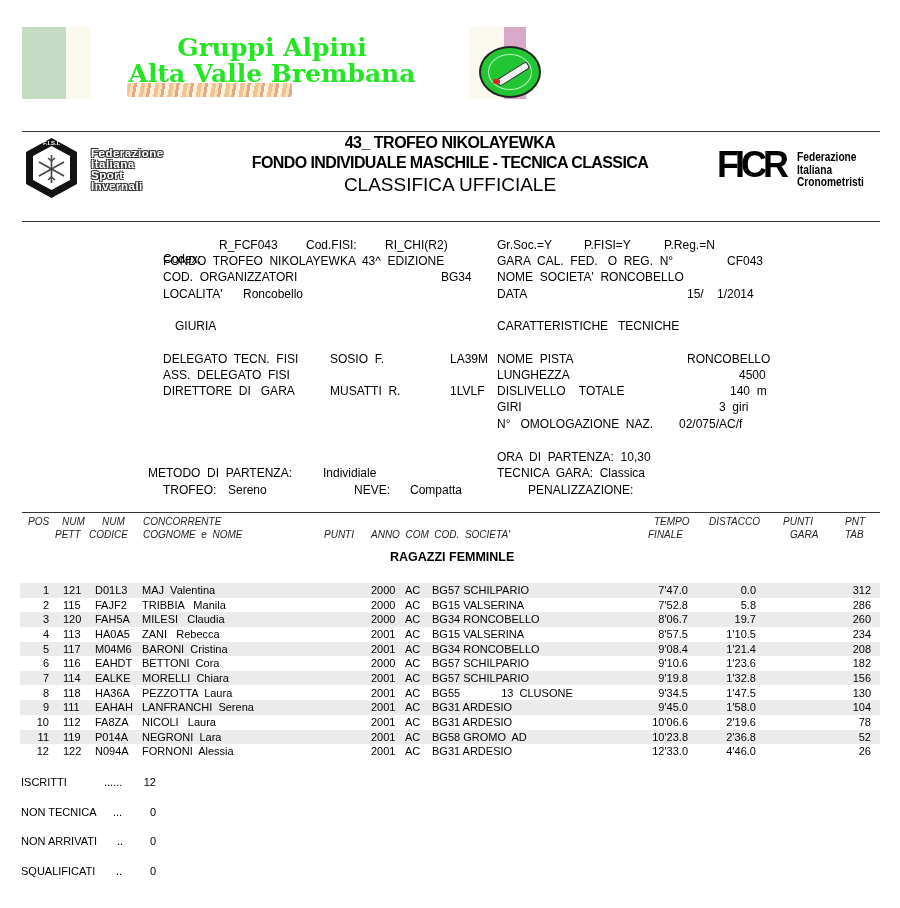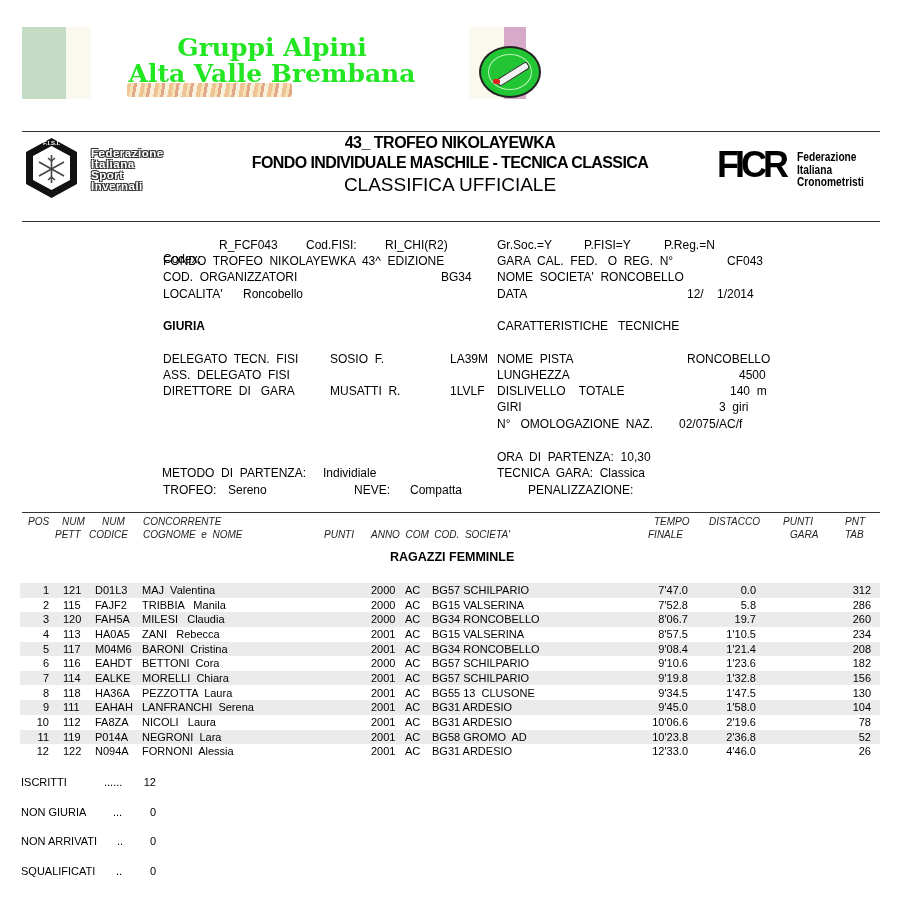--- a/index.html
+++ b/index.html
@@ -123,45 +123,45 @@
 <div class="info">
   <span class="abs" style="left:163px; top:251px;">Codex:</span>
   <span class="abs" style="left:219px; top:237px;">R_FCF043</span>
   <span class="abs" style="left:306px; top:237px;">Cod.FISI:</span>
   <span class="abs" style="left:385px; top:237px;">RI_CHI(R2)</span>
   <span class="abs" style="left:163px; top:253px;">FONDO  TROFEO  NIKOLAYEWKA  43^  EDIZIONE</span>
   <span class="abs" style="left:163px; top:269px;">COD.  ORGANIZZATORI</span>
   <span class="abs" style="left:441px; top:269px;">BG34</span>
   <span class="abs" style="left:163px; top:286px;">LOCALITA'</span>
   <span class="abs" style="left:243px; top:286px;">Roncobello</span>
-  <span class="abs" style="left:163px; top:318px;font-weight:bold;">GIURIA</span>
+  <span class="abs" style="left:175px; top:318px;">GIURIA</span>
   <span class="abs" style="left:163px; top:351px;">DELEGATO  TECN.  FISI</span>
   <span class="abs" style="left:330px; top:351px;">SOSIO  F.</span>
   <span class="abs" style="left:450px; top:351px;">LA39M</span>
   <span class="abs" style="left:163px; top:367px;">ASS.  DELEGATO  FISI</span>
   <span class="abs" style="left:163px; top:383px;">DIRETTORE  DI   GARA</span>
   <span class="abs" style="left:330px; top:383px;">MUSATTI  R.</span>
   <span class="abs" style="left:450px; top:383px;">1LVLF</span>
-  <span class="abs" style="left:162px; top:465px;">METODO  DI  PARTENZA:</span>
+  <span class="abs" style="left:148px; top:465px;">METODO  DI  PARTENZA:</span>
   <span class="abs" style="left:323px; top:465px;">Individiale</span>
   <span class="abs" style="left:163px; top:482px;">TROFEO:</span>
   <span class="abs" style="left:228px; top:482px;">Sereno</span>
   <span class="abs" style="left:354px; top:482px;">NEVE:</span>
   <span class="abs" style="left:410px; top:482px;">Compatta</span>
 </div>
 
 <div class="info">
   <span class="abs" style="left:497px; top:237px;">Gr.Soc.=Y</span>
   <span class="abs" style="left:584px; top:237px;">P.FISI=Y</span>
   <span class="abs" style="left:664px; top:237px;">P.Reg.=N</span>
   <span class="abs" style="left:497px; top:253px;">GARA  CAL.  FED.   O  REG.  N°</span>
   <span class="abs" style="left:727px; top:253px;">CF043</span>
   <span class="abs" style="left:497px; top:269px;">NOME  SOCIETA'  RONCOBELLO</span>
   <span class="abs" style="left:497px; top:286px;">DATA</span>
-  <span class="abs" style="left:687px; top:286px;">12/    1/2014</span>
+  <span class="abs" style="left:687px; top:286px;">15/    1/2014</span>
   <span class="abs" style="left:497px; top:318px;">CARATTERISTICHE   TECNICHE</span>
   <span class="abs" style="left:497px; top:351px;">NOME  PISTA</span>
   <span class="abs" style="left:687px; top:351px;">RONCOBELLO</span>
   <span class="abs" style="left:497px; top:367px;">LUNGHEZZA</span>
   <span class="abs" style="left:739px; top:367px;">4500</span>
   <span class="abs" style="left:497px; top:383px;">DISLIVELLO    TOTALE</span>
   <span class="abs" style="left:730px; top:383px;">140  m</span>
   <span class="abs" style="left:497px; top:399px;">GIRI</span>
   <span class="abs" style="left:719px; top:399px;">3  giri</span>
   <span class="abs" style="left:497px; top:416px;">N°   OMOLOGAZIONE  NAZ.</span>
@@ -278,21 +278,21 @@
       <span class="c-dist">1'32.8</span>
       <span class="c-pnt">156</span>
     </div>
     <div class="row" style="top: 685.55px;">
       <span class="c-pos">8</span>
       <span class="c-pett">118</span>
       <span class="c-cod">HA36A</span>
       <span class="c-name">PEZZOTTA  Laura</span>
       <span class="c-anno">2001</span>
       <span class="c-com">AC</span>
-      <span class="c-soc"><span style="position: static;">BG55</span> <span style="position: static;">13  CLUSONE</span></span>
+      <span class="c-soc"><span style="position: static;">BG55</span> <span style="position: static; margin-left: 38px;">13  CLUSONE</span></span>
       <span class="c-tempo">9'34.5</span>
       <span class="c-dist">1'47.5</span>
       <span class="c-pnt">130</span>
     </div>
     <div class="row shade" style="top: 700.2px;">
       <span class="c-pos">9</span>
       <span class="c-pett">111</span>
       <span class="c-cod">EAHAH</span>
       <span class="c-name">LANFRANCHI  Serena</span>
       <span class="c-anno">2001</span>
@@ -337,21 +337,21 @@
       <span class="c-tempo">12'33.0</span>
       <span class="c-dist">4'46.0</span>
       <span class="c-pnt">26</span>
     </div>
   </div>
 
 <div id="summary">
     <span class="summary" style="top: 776px; left: 21px;">ISCRITTI</span>
     <span class="summary" style="top: 776px; left: 104px;">......</span>
     <span class="summary" style="top: 776px; left: 140px; width: 16px; text-align: right;">12</span>
-    <span class="summary" style="top: 805.5px; left: 21px;">NON  GIURIA</span>
+    <span class="summary" style="top: 805.5px; left: 21px;">NON  TECNICA</span>
     <span class="summary" style="top: 805.5px; left: 113px;">...</span>
     <span class="summary" style="top: 805.5px; left: 140px; width: 16px; text-align: right;">0</span>
     <span class="summary" style="top: 835px; left: 21px;">NON  ARRIVATI</span>
     <span class="summary" style="top: 835px; left: 117px;">..</span>
     <span class="summary" style="top: 835px; left: 140px; width: 16px; text-align: right;">0</span>
     <span class="summary" style="top: 864.5px; left: 21px;">SQUALIFICATI</span>
     <span class="summary" style="top: 864.5px; left: 116px;">..</span>
     <span class="summary" style="top: 864.5px; left: 140px; width: 16px; text-align: right;">0</span>
   </div>
 

